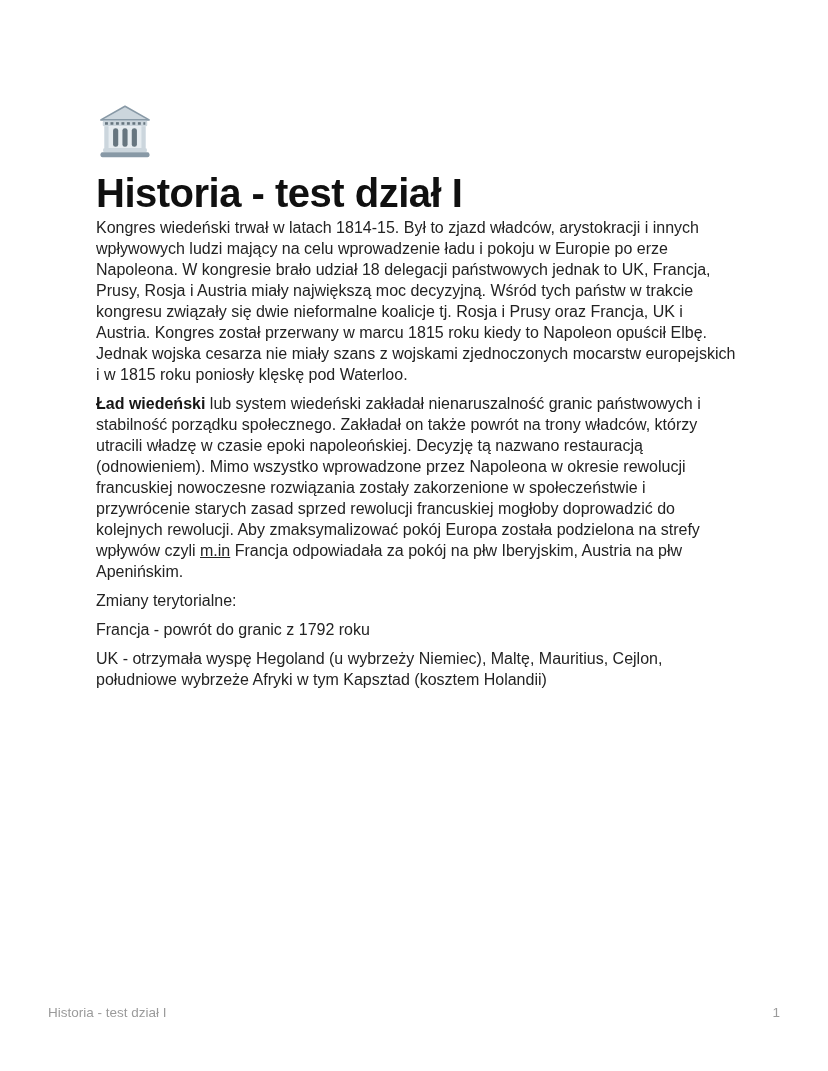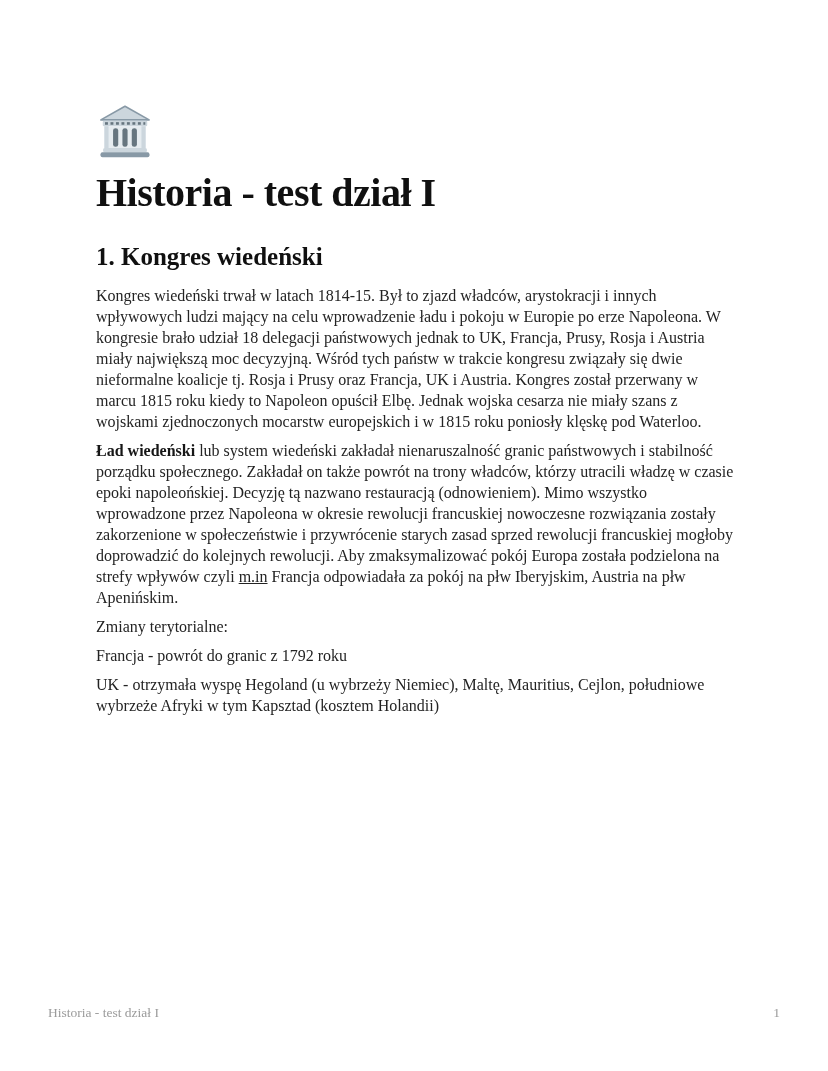--- a/index.html
+++ b/index.html
@@ -1,21 +1,21 @@
 <!DOCTYPE html>
 <html><head>
 <meta charset="utf-8">
 <style>
   * { margin:0; padding:0; box-sizing:border-box; }
   html, body { background:#ffffff; }
   .page {
     position:relative;
     width:828px; height:1071px;
     background:#ffffff;
-    font-family:Liberation Serif, serif;
+    font-family:Liberation Sans, sans-serif;
     color:#232323;
     overflow:hidden;
   }
   .content {
     position:absolute;
     left:96px; top:103px;
     width:642px;
   }
   .doc-icon { width:58px; height:58px; display:block; }
   .doc-title {
@@ -81,21 +81,20 @@
         <rect x="16.4" y="15.6" width="3.2" height="11.6" rx="1.5" fill="#66757f"></rect>
         <rect x="22.2" y="15.6" width="3.2" height="11.6" rx="1.5" fill="#66757f"></rect>
 
         <rect x="4.4" y="28" width="27.2" height="2.6" rx="1" fill="#ccd6dd"></rect>
         <rect x="2.8" y="30.6" width="30.4" height="3" rx="1.2" fill="#8899a6"></rect>
       </svg>
     </div>
 
     <h1 class="doc-title">Historia - test dział I</h1>
 
-    <h2 class="section-heading">1. Kongres wiedeński</h2>
 
     <p class="body-para">Kongres wiedeński trwał w latach 1814-15. Był to zjazd władców, arystokracji i innych wpływowych ludzi mający na celu wprowadzenie ładu i pokoju w Europie po erze Napoleona. W kongresie brało udział 18 delegacji państwowych jednak to UK, Francja, Prusy, Rosja i Austria miały największą moc decyzyjną. Wśród tych państw w trakcie kongresu związały się dwie nieformalne koalicje tj. Rosja i Prusy oraz Francja, UK i Austria. Kongres został przerwany w marcu 1815 roku kiedy to Napoleon opuścił Elbę. Jednak wojska cesarza nie miały szans z wojskami zjednoczonych mocarstw europejskich i w 1815 roku poniosły klęskę pod Waterloo.</p>
 
     <p class="body-para"><b>Ład wiedeński</b><span> lub system wiedeński zakładał nienaruszalność granic państwowych i stabilność porządku społecznego. Zakładał on także powrót na trony władców, którzy utracili władzę w czasie epoki napoleońskiej. Decyzję tą nazwano restauracją (odnowieniem). Mimo wszystko wprowadzone przez Napoleona w okresie rewolucji francuskiej nowoczesne rozwiązania zostały zakorzenione w społeczeństwie i przywrócenie starych zasad sprzed rewolucji francuskiej mogłoby doprowadzić do kolejnych rewolucji. Aby zmaksymalizować pokój Europa została podzielona na strefy wpływów czyli </span><span class="u">m.in</span><span> Francja odpowiadała za pokój na płw Iberyjskim, Austria na płw Apenińskim.</span></p>
 
 
     <p class="body-para">Zmiany terytorialne:</p>
 
     <p class="body-para">Francja - powrót do granic z 1792 roku</p>
 

